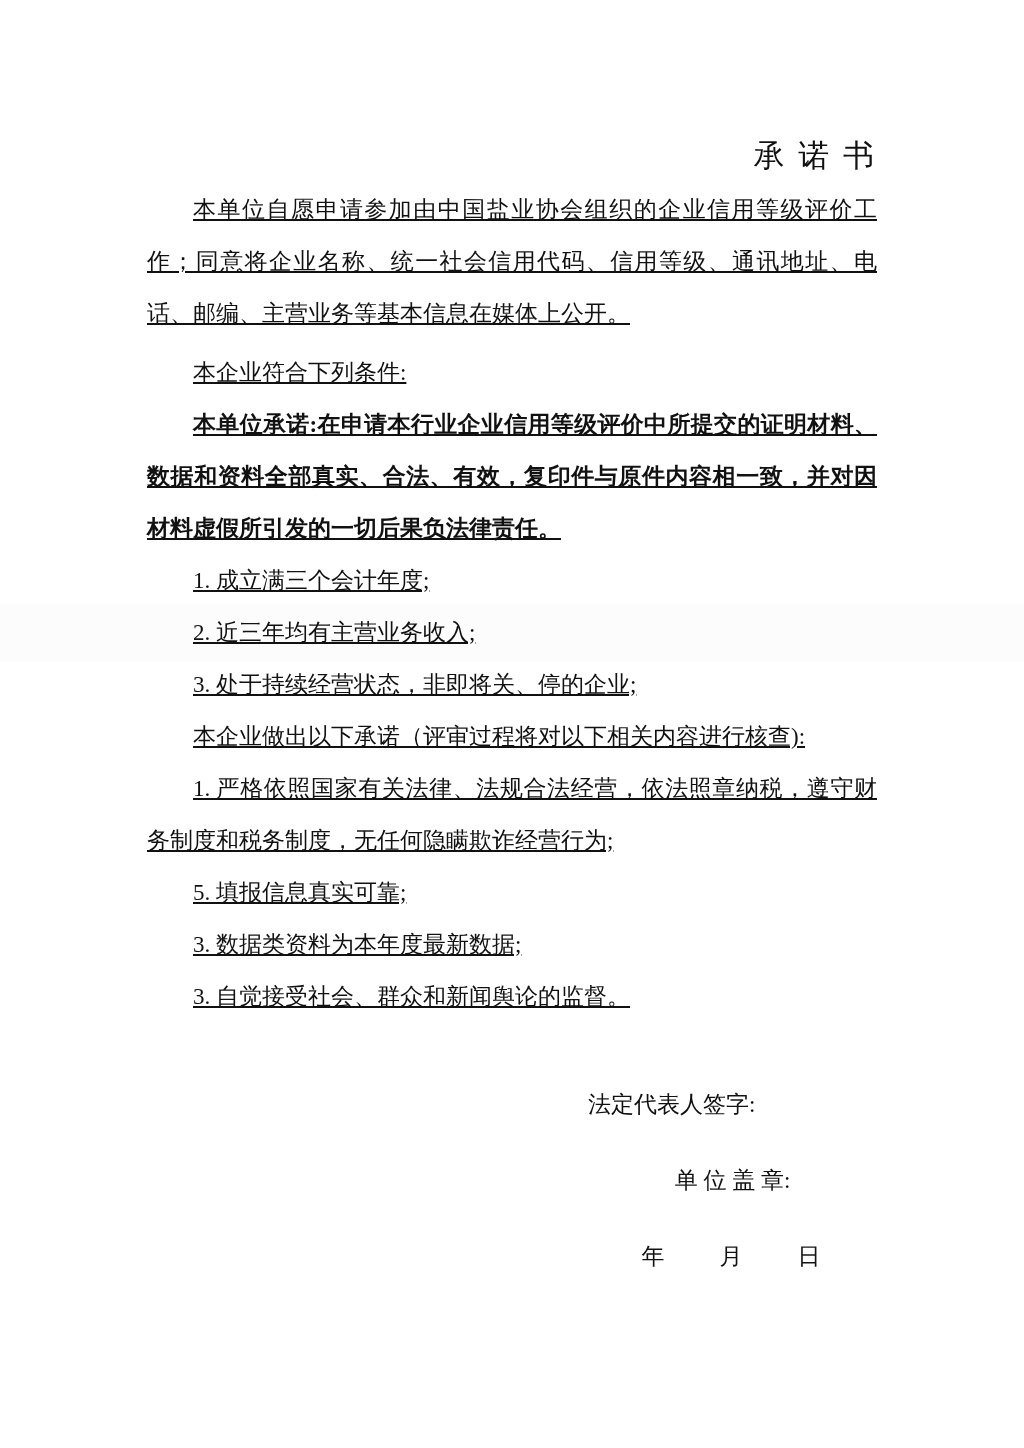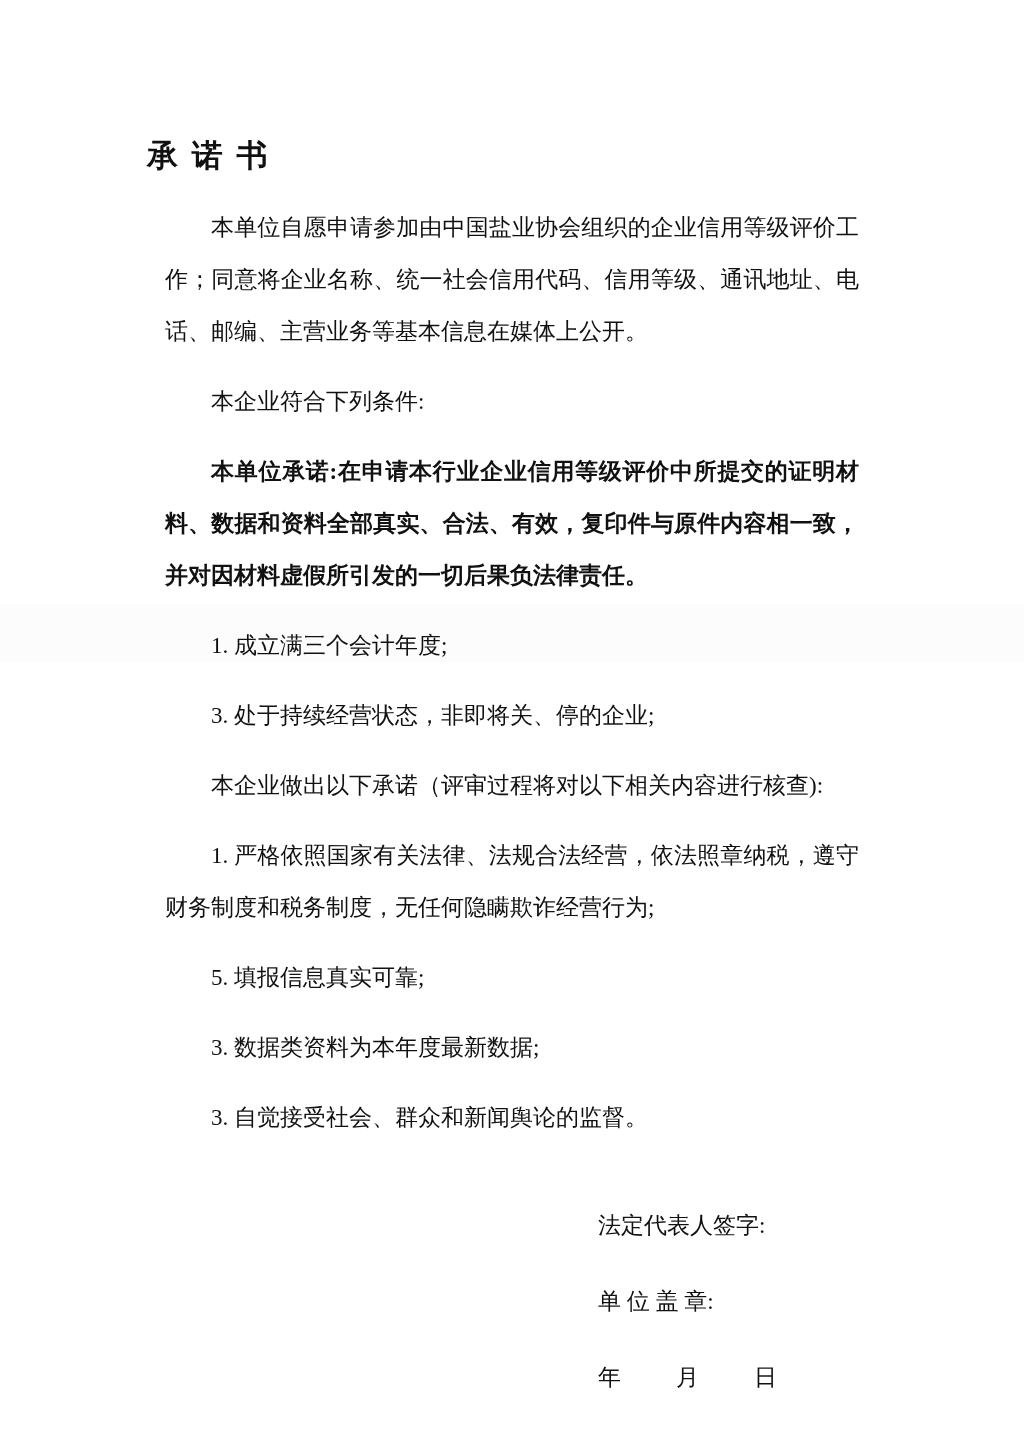--- a/index.html
+++ b/index.html
@@ -26,53 +26,55 @@
     pointer-events: none;
   }
   .content {
     position: absolute;
     left: 147px;
     top: 128px;
     width: 730px;
   }
   .doc-title {
     margin: 0;
-    text-align: left;
+    text-align: right;
     font-size: 31px;
-    font-weight: bold;
+    font-weight: normal;
     line-height: 56px;
     letter-spacing: 3px;
   }
   .body-par {
-    margin: 18px;
+    margin: 0;
     font-size: 23px;
     line-height: 52px;
     text-align: justify;
     text-indent: 2em;
     word-break: break-all;
+    text-decoration: underline;
   }
   .bold-par {
     font-weight: bold;
   }
   .gap-before {
     margin-top: 7px;
   }
   .signature-block {
     margin-top: 56px;
     padding-left: 441px;
     font-size: 23px;
   }
   .sig-line {
-    margin: 10px;
+    margin: 0;
     line-height: 52px;
     white-space: pre;
     font-family: Liberation Serif, serif;
   }
   .sig-line + .sig-line {
     margin-top: 24px;
+    text-align: center;
   }
   .date-line {
     letter-spacing: 3px;
   }
 </style>
 </head>
 <body>
 
 <div class="page">
   <div class="scan-band"></div>
@@ -81,20 +83,21 @@
     <h1 class="doc-title">承 诺 书</h1>
 
     <p class="body-par">本单位自愿申请参加由中国盐业协会组织的企业信用等级评价工作；同意将企业名称、统一社会信用代码、信用等级、通讯地址、电话、邮编、主营业务等基本信息在媒体上公开。</p>
 
     <p class="body-par gap-before">本企业符合下列条件:</p>
 
     <p class="body-par bold-par">本单位承诺:在申请本行业企业信用等级评价中所提交的证明材料、数据和资料全部真实、合法、有效，复印件与原件内容相一致，并对因材料虚假所引发的一切后果负法律责任。</p>
 
     <p class="body-par">1. 成立满三个会计年度;</p>
 
+    <p class="body-par">2. 近三年均有主营业务收入;</p>
 
     <p class="body-par">3. 处于持续经营状态，非即将关、停的企业;</p>
 
 
     <p class="body-par">本企业做出以下承诺（评审过程将对以下相关内容进行核查):</p>
 
     <p class="body-par">1. 严格依照国家有关法律、法规合法经营，依法照章纳税，遵守财务制度和税务制度，无任何隐瞒欺诈经营行为;</p>
 
     <p class="body-par">5. 填报信息真实可靠;</p>
 

